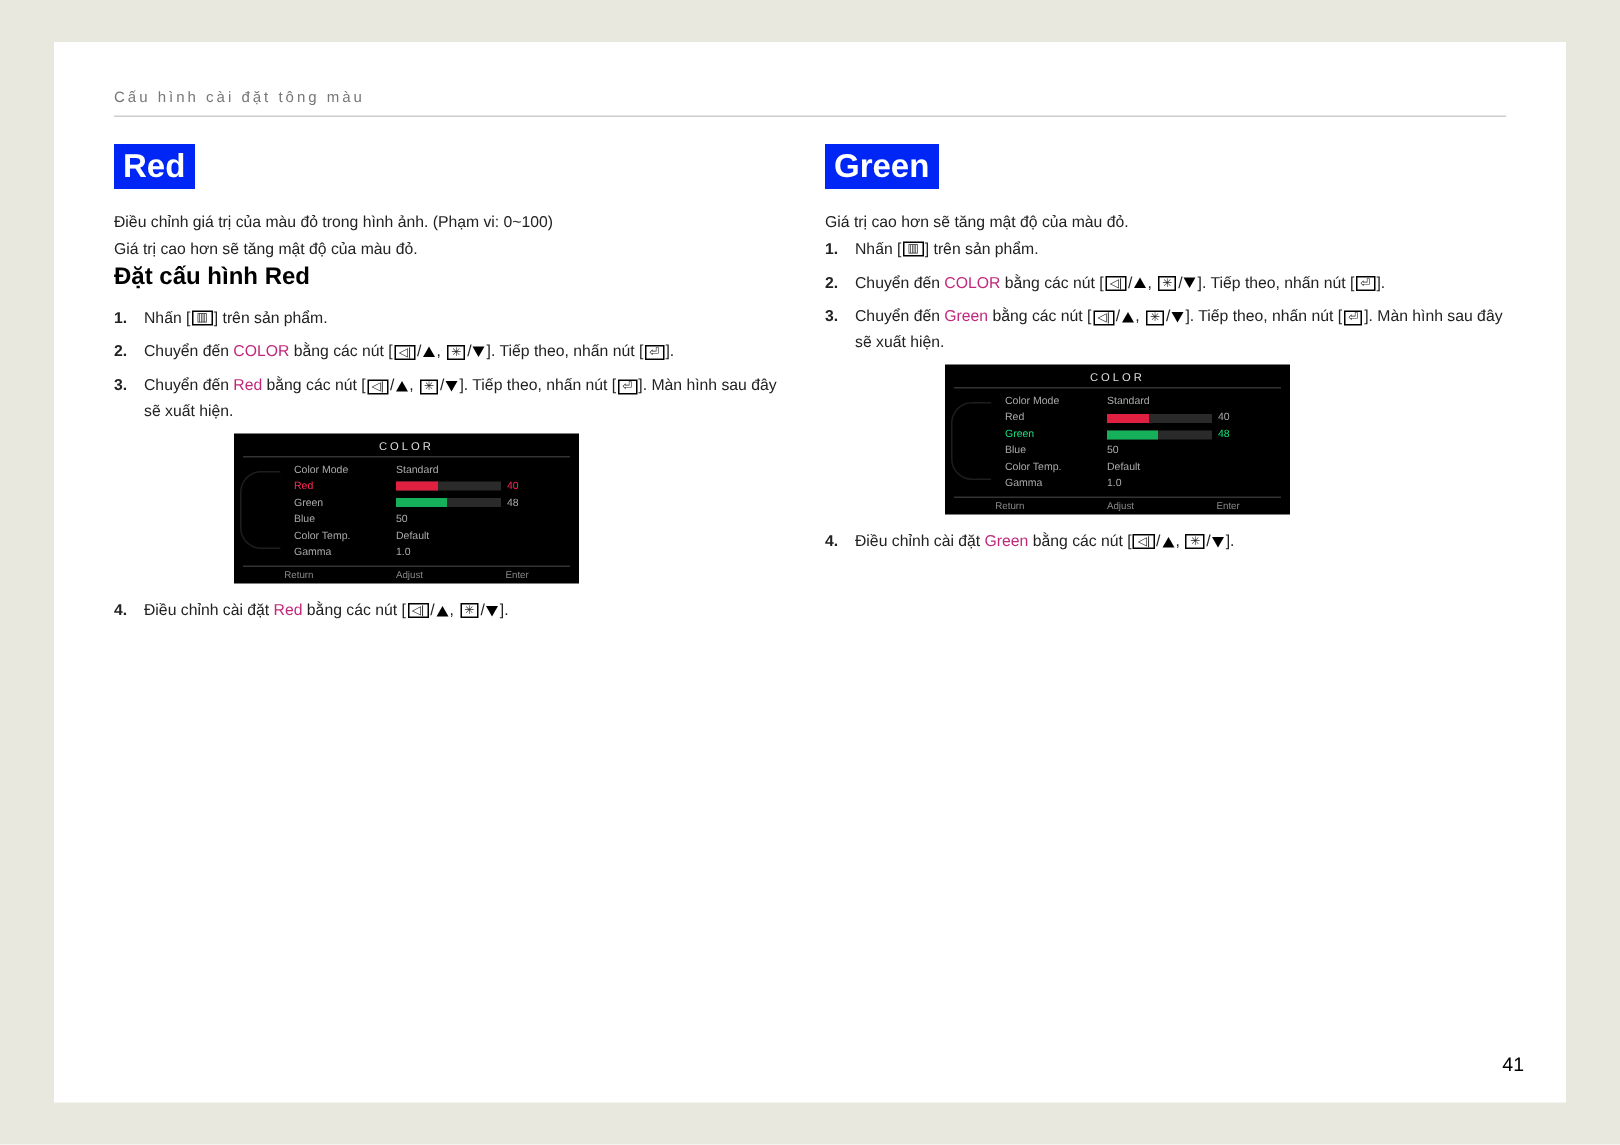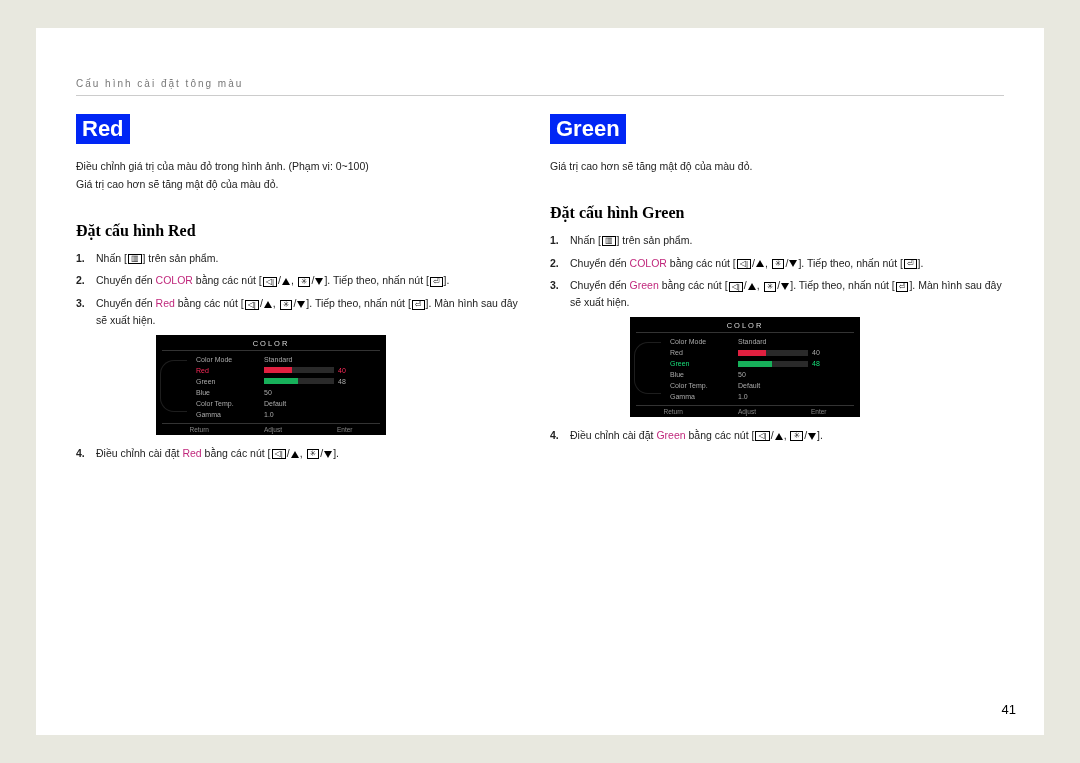--- a/index.html
+++ b/index.html
@@ -8,21 +8,21 @@
     font-family: Arial, Helvetica, sans-serif;
     width: 1080px;
     height: 763px;
     overflow: hidden;
     position: relative;
   }
   .page {
     background: #fff;
     position: absolute;
     left: 36px; right: 36px; top: 28px; bottom: 28px;
-    padding: 50px 40px 20px 40px;
+    padding: 32px 40px 20px 40px;
   }
   .breadcrumb {
     font-size: 10px;
     letter-spacing: 2px;
     color: #777;
     border-bottom: 1px solid #ccc;
     padding-bottom: 6px;
     margin-bottom: 18px;
   }
   .columns {
@@ -36,27 +36,26 @@
     color: #fff;
     font-size: 22px;
     font-weight: bold;
     padding: 2px 6px;
     margin-bottom: 14px;
   }
   .desc {
     font-size: 10.5px;
     color: #222;
     line-height: 1.7;
-    margin-bottom: 28px;
+    margin-bottom: 0;
   }
   .subtitle {
     font-size: 16px;
     font-weight: bold;
     margin-bottom: 10px;
-    font-family: Liberation Serif, serif;
   }
   ol.steps {
     list-style: none;
     font-size: 10.5px;
     color: #222;
     padding-left: 16px;
   }
   ol.steps li {
     margin-bottom: 6px;
     line-height: 1.6;
@@ -220,21 +219,20 @@
           <span>Điều chỉnh cài đặt </span><span class="kw">Red</span><span> bằng các nút [</span><span class="icon-box">◁|</span><span>/</span><span class="tri-up"></span><span>,</span> <span class="icon-box">✳</span><span>/</span><span class="tri-down"></span><span>].</span>
         </li>
       </ol>
     </div>
 
     <div class="col">
       <div class="title-badge">Green</div>
       <div class="desc">
         <div>Giá trị cao hơn sẽ tăng mật độ của màu đỏ.</div>
       </div>
-      <div class="subtitle">Đặt cấu hình Green</div>
       <ol class="steps">
         <li><span class="num">1.</span>
           <span>Nhấn [</span><span class="icon-box">▥</span><span>] trên sản phẩm.</span>
         </li>
         <li><span class="num">2.</span>
           <span>Chuyển đến </span><span class="kw">COLOR</span><span> bằng các nút [</span><span class="icon-box">◁|</span><span>/</span><span class="tri-up"></span><span>,</span> <span class="icon-box">✳</span><span>/</span><span class="tri-down"></span><span>]. Tiếp theo, nhấn nút [</span><span class="icon-box">⏎</span><span>].</span>
         </li>
         <li><span class="num">3.</span>
           <span>Chuyển đến </span><span class="kw">Green</span><span> bằng các nút [</span><span class="icon-box">◁|</span><span>/</span><span class="tri-up"></span><span>,</span> <span class="icon-box">✳</span><span>/</span><span class="tri-down"></span><span>]. Tiếp theo, nhấn nút [</span><span class="icon-box">⏎</span><span>]. Màn hình sau đây sẽ xuất hiện.</span>
         </li>

